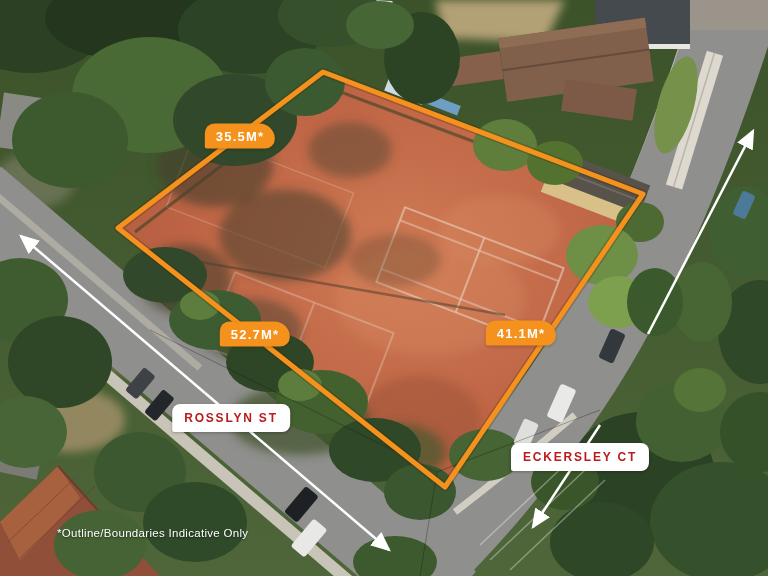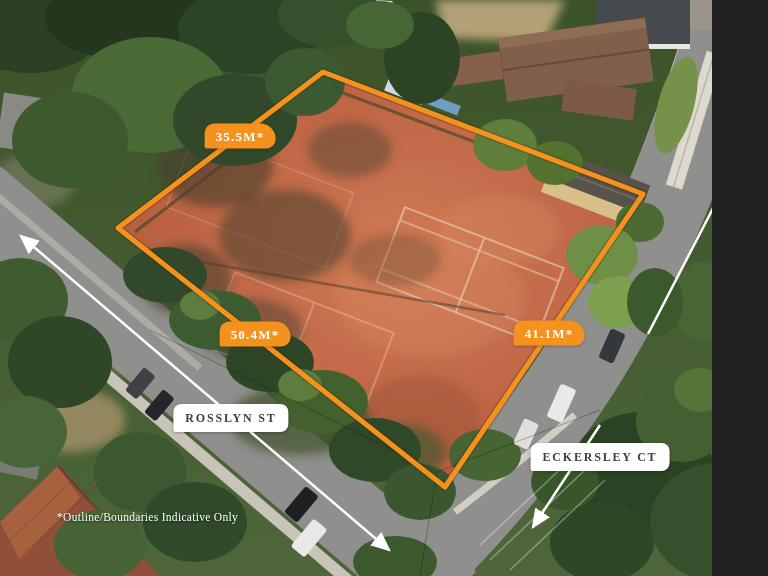--- a/index.html
+++ b/index.html
@@ -1,39 +1,39 @@
 <!DOCTYPE html>
 <html><head>
 <meta charset="utf-8">
 <style>
   html,body{margin:0;padding:0;background:#222;}
   .stage{
-    position:relative;width:712px;height:576px;overflow:hidden;
-    font-family:Liberation Serif, serif;
+    position:relative;width:768px;height:576px;overflow:hidden;
+    font-family:Liberation Sans, sans-serif;
     background:#52683a;
   }
   .stage svg{position:absolute;left:0;top:0;}
   .m-label{
     position:absolute;transform:translate(-50%,-50%);
     background:#F5921D;color:#FFFFFF;
     font-size:13px;font-weight:bold;letter-spacing:1.2px;
     padding:6px 11px;border-radius:10px 16px 10px 2px;
     white-space:nowrap;line-height:1;
     box-shadow:0 1px 3px rgba(40,20,0,.25);
   }
   .s-label{
     position:absolute;transform:translate(-50%,-50%);
-    background:#FFFFFF;color:#404040;
+    background:#FFFFFF;color:#b91c1c;
     font-size:12px;font-weight:bold;letter-spacing:1.8px;
     padding:8px 12px;border-radius:8px 8px 8px 2px;
     white-space:nowrap;line-height:1;
     box-shadow:0 1px 3px rgba(0,0,0,.25);
   }
   .disclaimer{
-    position:absolute;left:57px;top:511px;
+    position:absolute;left:57px;top:527px;
     color:#FFFFFF;font-size:11.5px;letter-spacing:.3px;
     text-shadow:0 1px 2px rgba(0,0,0,.55);
   }
 </style>
 </head>
 <body>
 
 <div class="stage">
 
   <svg width="768" height="576" viewBox="0 0 768 576">
@@ -235,20 +235,20 @@
 
     <g stroke="#FFFFFF" stroke-width="2.5" fill="none">
       <line x1="205" y1="393" x2="21" y2="236" marker-end="url(#arrowhead)"></line>
       <line x1="205" y1="393" x2="389" y2="550" marker-end="url(#arrowhead)"></line>
       <line x1="648" y1="334" x2="753" y2="131" marker-end="url(#arrowhead)"></line>
       <line x1="600" y1="425" x2="533" y2="527" marker-end="url(#arrowhead)"></line>
     </g>
   </svg>
 
   <div class="m-label" style="left:240px;top:136px">35.5M*</div>
-  <div class="m-label" style="left:255px;top:334px">50.4M*</div>
-  <div class="m-label" style="left:549px;top:333px">41.1M*</div>
+  <div class="m-label" style="left:255px;top:334px">52.7M*</div>
+  <div class="m-label" style="left:521px;top:333px">41.1M*</div>
 
   <div class="s-label" style="left:231px;top:418px">ROSSLYN ST</div>
-  <div class="s-label" style="left:600px;top:457px">ECKERSLEY CT</div>
+  <div class="s-label" style="left:580px;top:457px">ECKERSLEY CT</div>
 
   <div class="disclaimer">*Outline/Boundaries Indicative Only</div>
 </div>
 
 </body></html>

